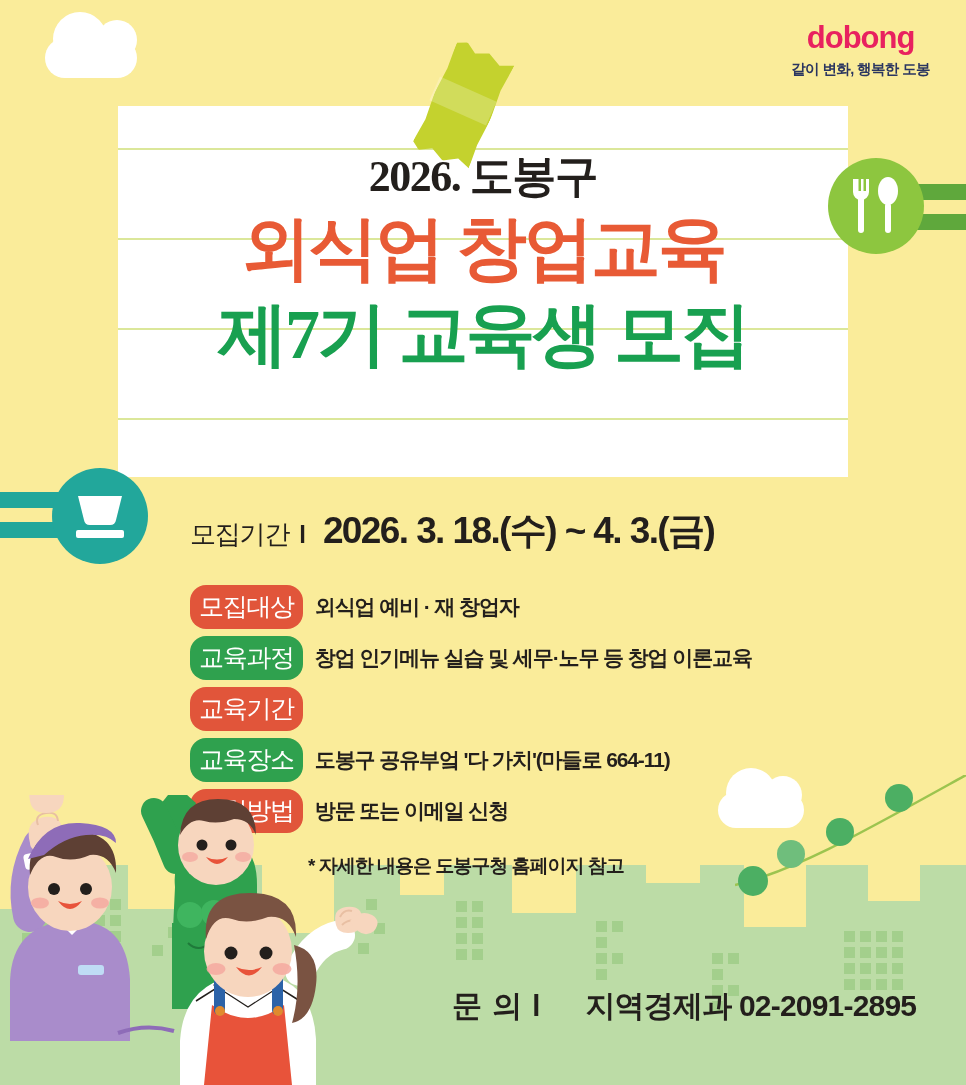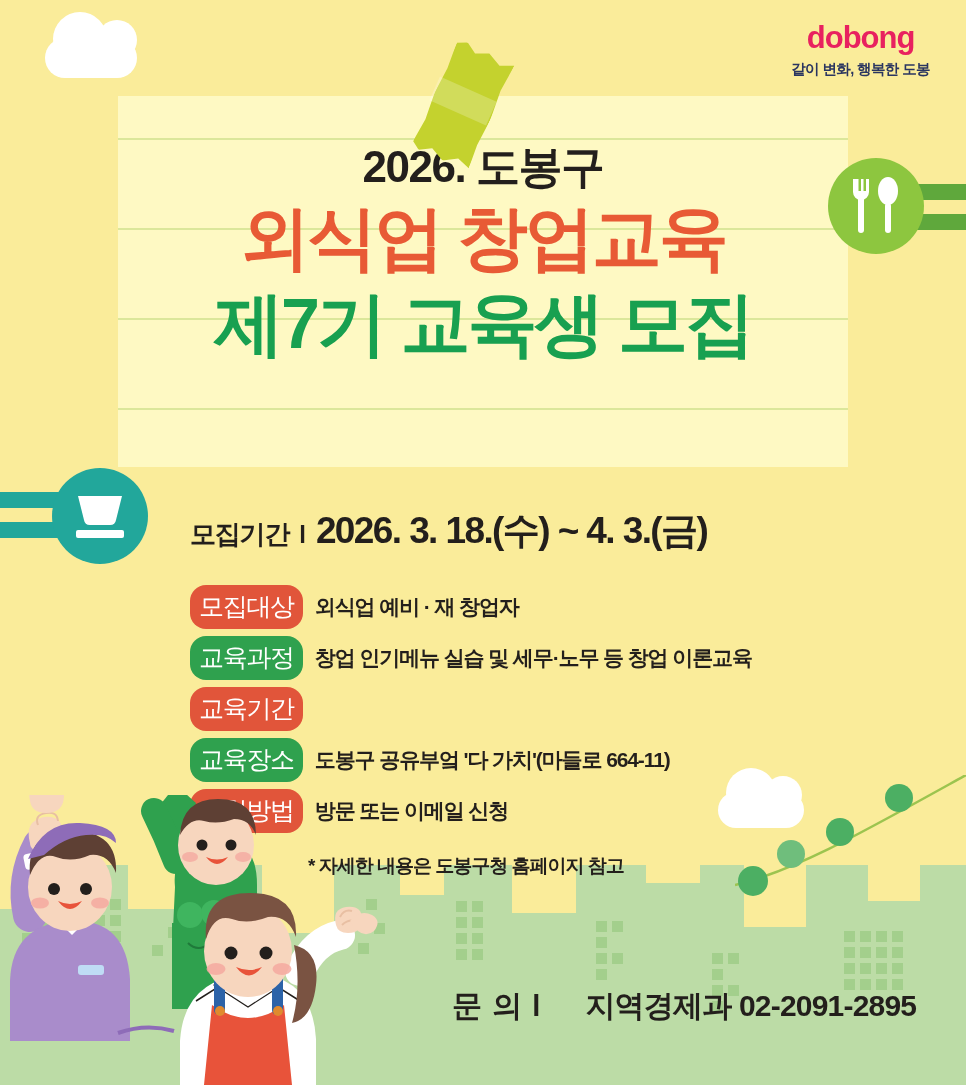--- a/index.html
+++ b/index.html
@@ -64,25 +64,26 @@
   .tape-shine {
     position: absolute; left: 432px; top: 88px;
     width: 62px; height: 26px;
     background: rgba(255,255,255,0.22);
     transform: rotate(24deg);
     z-index: 7;
   }
 
   
   .card {
-    position: absolute; left: 118px; top: 96px;
+    position: absolute; left: 118px; top: 106px;
     width: 730px; height: 371px;
-    background: #fef9c3;
+    background: #ffffff;
     z-index: 4;
     overflow: hidden;
+    font-family: Liberation Serif, serif;
   }
   .rule {
     position: absolute; left: 0; width: 100%; height: 2px;
     background: #DBE79A;
   }
   .rule.r1 { top: 42px; }
   .rule.r2 { top: 132px; }
   .rule.r3 { top: 222px; }
   .rule.r4 { top: 312px; }
 
@@ -136,26 +137,27 @@
   .bowl-bar-1 { left: 0px; top: 492px; width: 100px; background: #22A79B; z-index: 5; }
   .bowl-bar-2 { left: 0px; top: 522px; width: 100px; background: #22A79B; z-index: 5; }
 
   
   .period-line {
     position: absolute; left: 190px; top: 506px;
     display: flex; align-items: baseline; gap: 10px;
     z-index: 9;
   }
   .period-label {
-    font-size: 26px; font-weight: 700; color: #231F1C; letter-spacing: -1.2px;
+    font-size: 26px; font-weight: 400; color: #231F1C; letter-spacing: -1.2px;
   }
   .period-sep { font-size: 24px; font-weight: 600; color: #231F1C; }
   .period-value {
     font-size: 37px; font-weight: 800; color: #231F1C; letter-spacing: -1.6px;
     white-space: nowrap;
+    margin-left: 7px;
   }
 
   .info-list {
     position: absolute; left: 190px; top: 585px;
     display: flex; flex-direction: column; gap: 7px;
     z-index: 9;
   }
   .info-row { display: flex; align-items: center; gap: 12px; }
   .badge {
     display: inline-flex; align-items: center; justify-content: center;

